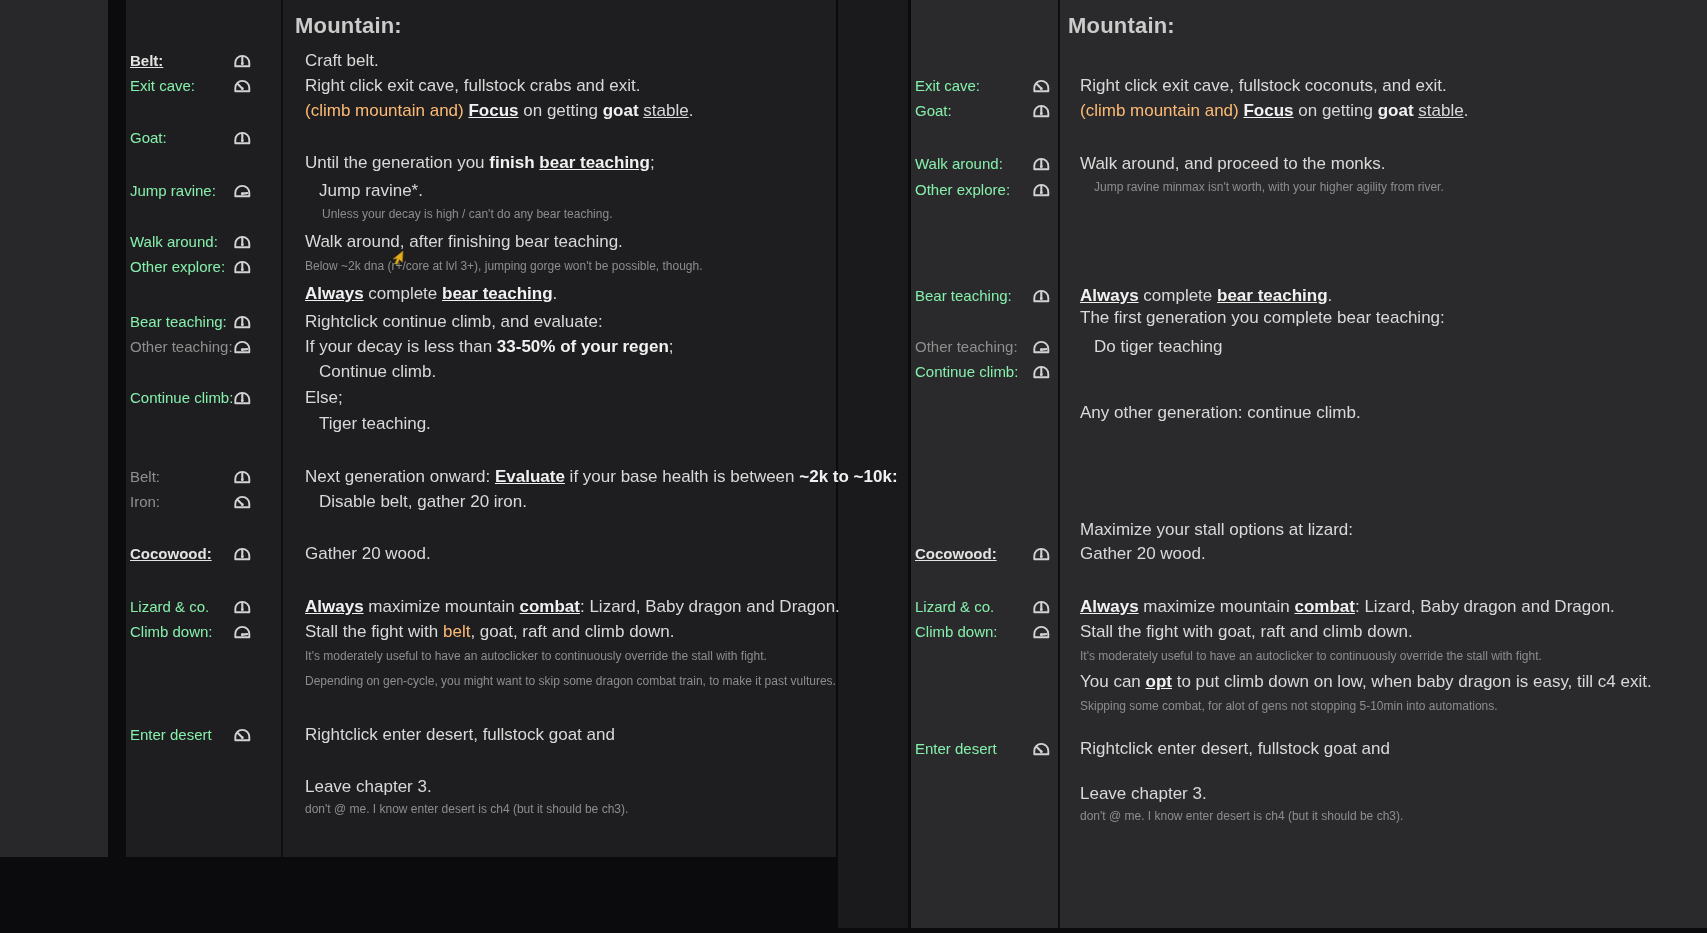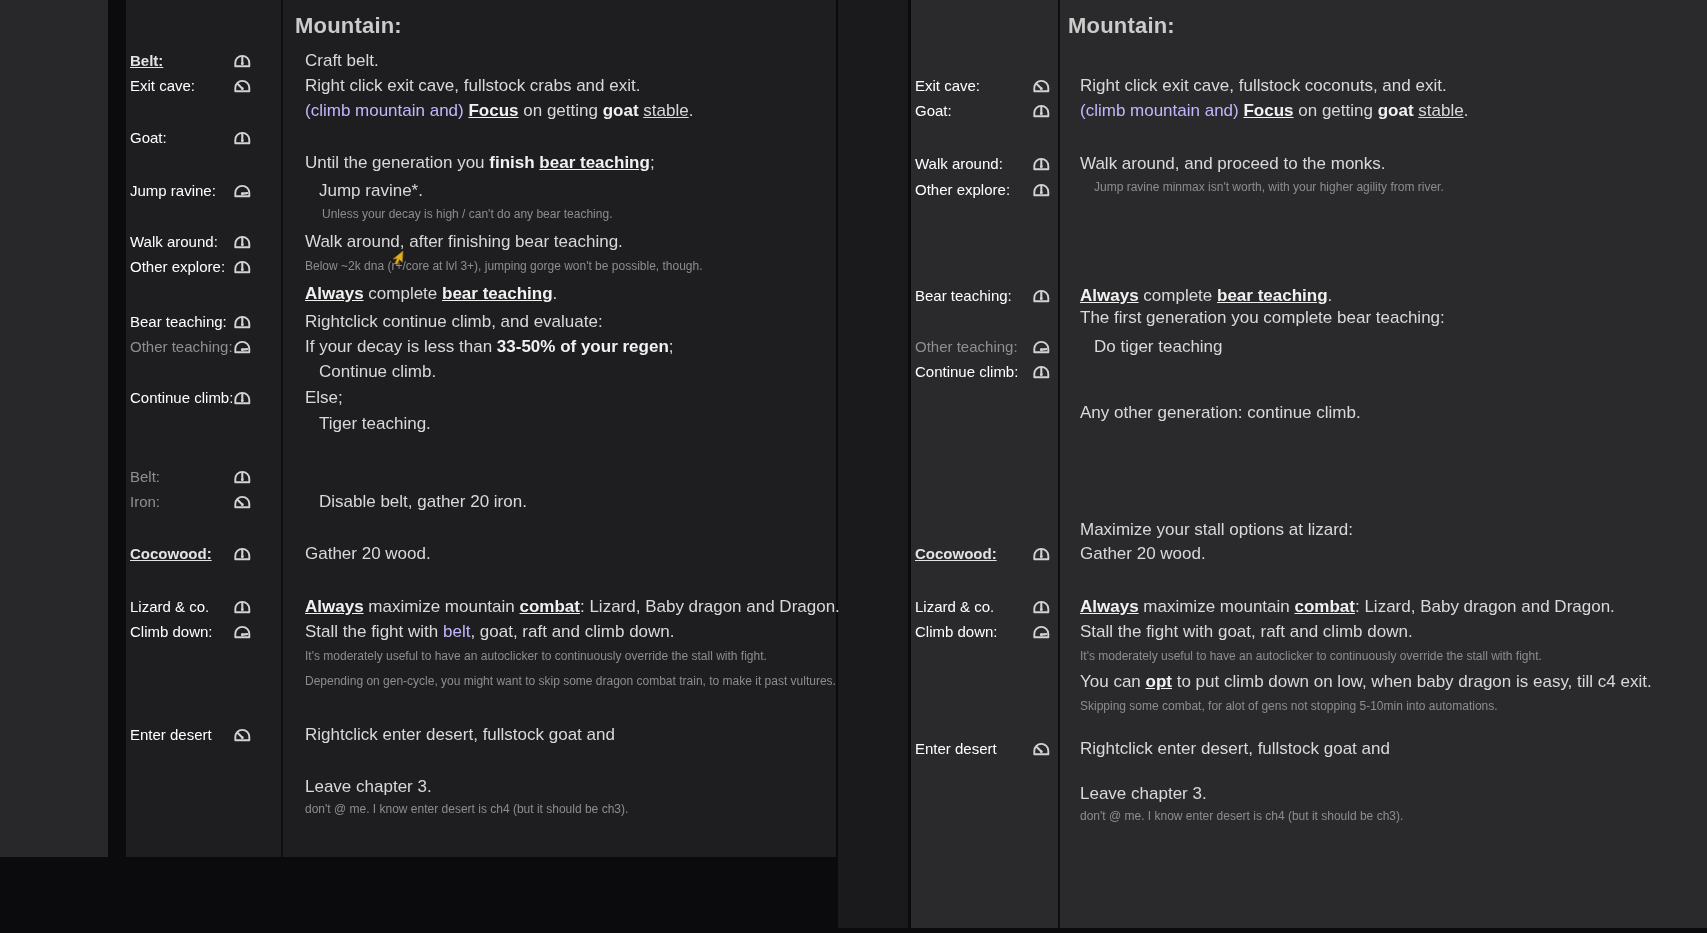--- a/index.html
+++ b/index.html
@@ -2,30 +2,30 @@
 <html><head>
 <meta charset="utf-8">
 <style>
   html,body{margin:0;padding:0;background:#0b0b0d;}
   #stage{position:relative;width:1707px;height:933px;overflow:hidden;
          font-family:"Liberation Sans","DejaVu Sans",sans-serif;background:#0b0b0d;}
   .gutter{position:absolute;top:0;}
   .panel{position:absolute;top:0;}
   .vdivider{position:absolute;top:0;bottom:0;width:2px;background:#0e0e10;}
   .panel-title{position:absolute;font-size:22px;font-weight:bold;color:#cbcbcb;white-space:nowrap;letter-spacing:.2px;}
-  .label-row{position:absolute;white-space:nowrap;font-size:15px;color:#ffffff;}
+  .label-row{position:absolute;white-space:nowrap;font-size:15px;color:#86efac;}
   .label-row.dim{color:#8f8f8f;}
   .label-row.emph{font-weight:bold;text-decoration:underline;color:#e3e3e3;}
   .gauge{position:absolute;top:-1px;}
   .text-line{position:absolute;white-space:nowrap;font-size:17px;color:#d9d9d9;line-height:17px;}
   .text-line.small{font-size:12px;color:#8d8d90;}
   .seg-b{font-weight:bold;color:#f1f1f1;}
   .seg-bu{font-weight:bold;text-decoration:underline;color:#f1f1f1;}
   .seg-u{text-decoration:underline;}
-  .seg-dim{color:#c4b5fd;margin-top:45px;}
+  .seg-dim{color:#fdba74;margin-top:45px;}
   .cursor{position:absolute;z-index:9;}
 </style>
 </head>
 <body>
 
 <div id="stage" style="background: rgb(11, 11, 13);">
   <div class="gutter" style="left: 0px; width: 108px; height: 857px; background: rgb(40, 40, 42);"></div>
   <div class="gutter" style="left: 838px; width: 70px; height: 928px; background: rgb(26, 26, 28);"></div>
   <div class="panel" style="left: 126px; top: 0px; width: 710px; height: 857px; background: rgb(30, 30, 32);">
       <div class="vdivider" style="left: 155px;"></div>
@@ -112,20 +112,21 @@
       <div class="text-line" style="left: 193px; top: 182px;"><span>Jump ravine*.</span></div>
       <div class="text-line small" style="left: 196px; top: 206px;"><span>Unless your decay is high / can't do any bear teaching.</span></div>
       <div class="text-line" style="left: 179px; top: 233px;"><span>Walk around, after finishing bear teaching.</span></div>
       <div class="text-line small" style="left: 179px; top: 258px;"><span>Below ~2k dna (r+/core at lvl 3+), jumping gorge won't be possible, though.</span></div>
       <div class="text-line" style="left: 179px; top: 285px;"><span class="seg-bu">Always</span><span> complete </span><span class="seg-bu">bear teaching</span><span>.</span></div>
       <div class="text-line" style="left: 179px; top: 313px;"><span>Rightclick continue climb, and evaluate:</span></div>
       <div class="text-line" style="left: 179px; top: 338px;"><span>If your decay is less than </span><span class="seg-b">33-50% of your regen</span><span>;</span></div>
       <div class="text-line" style="left: 193px; top: 363px;"><span>Continue climb.</span></div>
       <div class="text-line" style="left: 179px; top: 389px;"><span>Else;</span></div>
       <div class="text-line" style="left: 193px; top: 415px;"><span>Tiger teaching.</span></div>
+      <div class="text-line" style="left: 179px; top: 468px;"><span>Next generation onward: </span><span class="seg-bu">Evaluate</span><span> if your base health is between </span><span class="seg-b">~2k to ~10k:</span></div>
       <div class="text-line" style="left: 193px; top: 493px;"><span>Disable belt, gather 20 iron.</span></div>
       <div class="text-line" style="left: 179px; top: 545px;"><span>Gather 20 wood.</span></div>
       <div class="text-line" style="left: 179px; top: 598px;"><span class="seg-bu">Always</span><span> maximize mountain </span><span class="seg-bu">combat</span><span>: Lizard, Baby dragon and Dragon.</span></div>
       <div class="text-line" style="left: 179px; top: 623px;"><span>Stall the fight with </span><span class="seg-dim">belt</span><span>, goat, raft and climb down.</span></div>
       <div class="text-line small" style="left: 179px; top: 648px;"><span>It's moderately useful to have an autoclicker to continuously override the stall with fight.</span></div>
       <div class="text-line small" style="left: 179px; top: 673px;"><span>Depending on gen-cycle, you might want to skip some dragon combat train, to make it past vultures.</span></div>
       <div class="text-line" style="left: 179px; top: 726px;"><span>Rightclick enter desert, fullstock goat and</span></div>
       <div class="text-line" style="left: 179px; top: 778px;"><span>Leave chapter 3.</span></div>
       <div class="text-line small" style="left: 179px; top: 801px;"><span>don't @ me. I know enter desert is ch4 (but it should be ch3).</span></div>
     </div>

